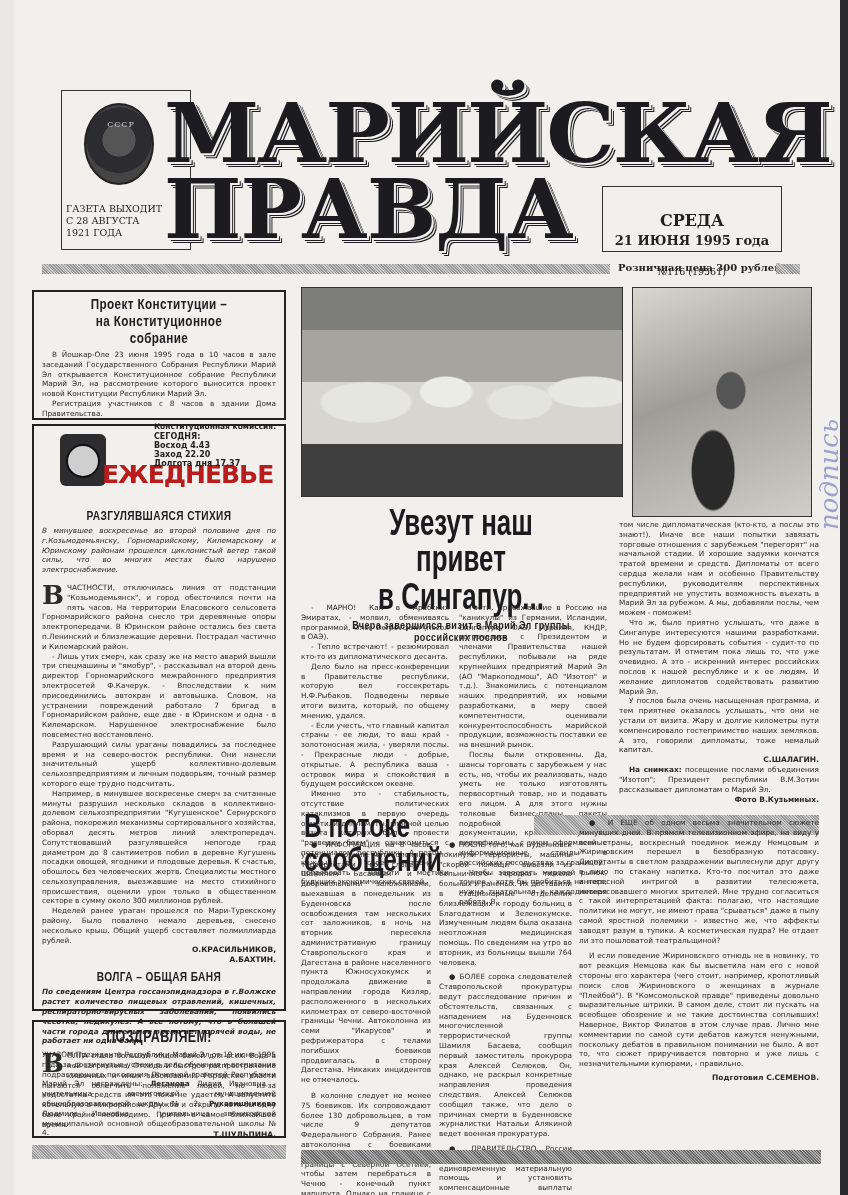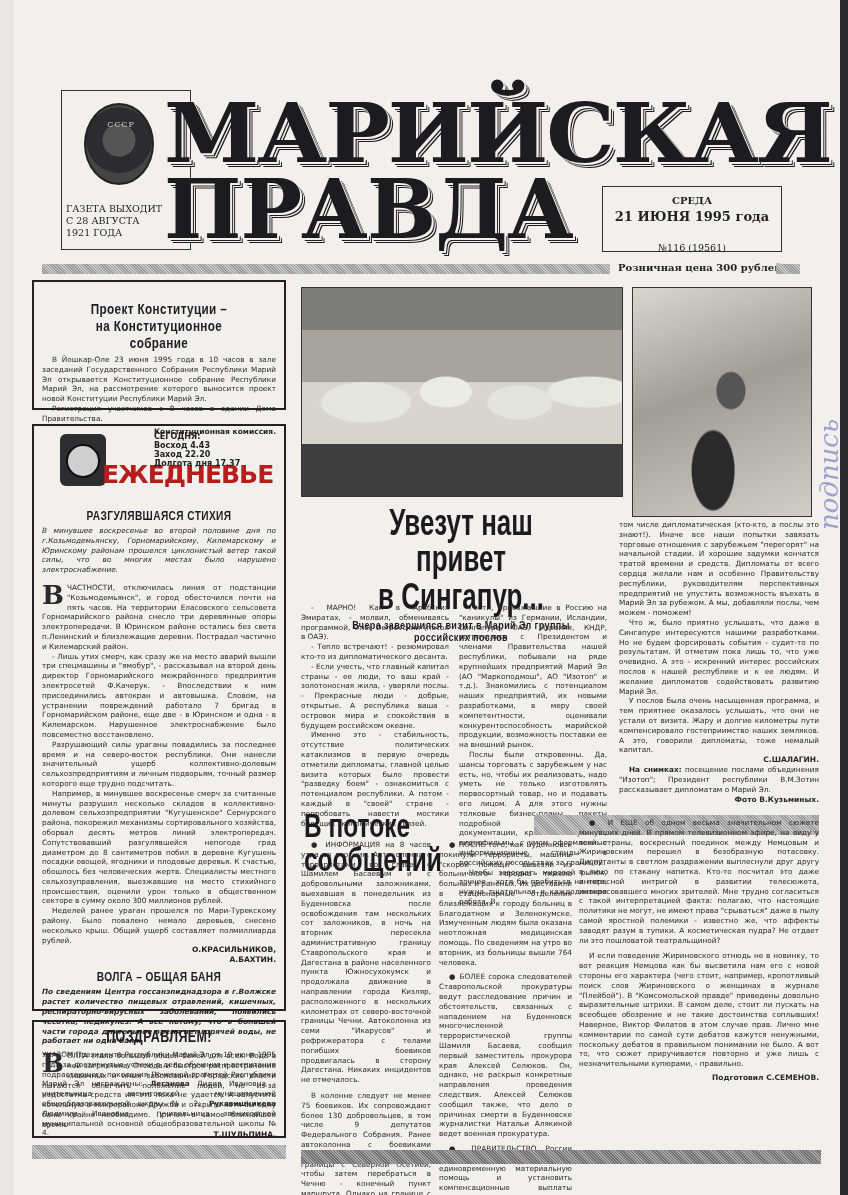--- a/index.html
+++ b/index.html
@@ -13,21 +13,21 @@
   
   .crest-box{position:absolute;left:28px;top:90px;width:130px;height:160px;border:1px solid #333;margin-left:19px;}
   .crest{position:absolute;left:22px;top:12px;width:70px;height:82px;border-radius:50%;background:radial-gradient(circle at 50% 45%,#555 0 30%,#2c2c30 31% 60%,#444 61%);border:2px solid #222}
   .crest-lbl{position:absolute;left:2px;top:15px;width:66px;text-align:center;color:#ccc;font-size:8px;font-family:"DejaVu Serif",serif;letter-spacing:1px}
   .since{position:absolute;left:4px;top:112px;font-family:"DejaVu Serif",serif;font-size:9.5px;line-height:12px;color:#222}
   .title{position:absolute;left:150px;top:92px;width:670px;font-family:"DejaVu Serif",serif;font-weight:bold;color:#1c1c20;line-height:1;letter-spacing:-2px;
          text-shadow:2px 2px 0 #f1f0ec,3px 3px 0 #1c1c20,4px 4px 0 #f1f0ec,5px 5px 0 #1c1c20;}
   .title .l1{display:block;font-size:82px;transform:scaleX(1.05);transform-origin:left}
   .title .l2{display:block;font-size:82px;margin-top:-6px;letter-spacing:-1px}
   .datebox{position:absolute;left:588px;top:186px;width:180px;height:66px;border:1px solid #333;text-align:center;font-family:"DejaVu Serif",serif;color:#222}
-  .datebox .d1{font-size:10px;margin-top:8px;font-weight:bold}
+  .datebox .d1{font-size:16px;margin-top:24px;font-weight:bold}
   .datebox .d2{font-size:13px;font-weight:bold;margin-top:3px}
   .datebox .d3{font-size:9.5px;margin-top:18px}
   .topbar{position:absolute;left:28px;top:264px;width:568px;height:10px}
   .price{position:absolute;left:604px;top:262px;font-family:"DejaVu Serif",serif;font-size:10px;font-weight:bold}
   .pricebar{position:absolute;left:762px;top:264px;width:24px;height:10px}
 
   
   .box{position:absolute;border:2px solid #222;}
   .hd{font-family:"Liberation Sans Narrow","Liberation Sans",sans-serif;font-weight:bold;text-align:center;color:#1e1e22;transform:scaleX(.78);transform-origin:center;letter-spacing:.5px}
   .txt{font-size:7.3px;line-height:9.8px;text-align:justify;color:#2a2a2a;font-family:"DejaVu Sans",sans-serif}
@@ -77,21 +77,21 @@
   <div class="datebox">
     <div class="d1">СРЕДА</div>
     <div class="d2">21 ИЮНЯ 1995 года</div>
     <div class="d3">№116 (19561)</div>
   </div>
 
   <div class="topbar shade"></div>
   <div class="price">Розничная цена 300 рублей</div>
   <div class="pricebar shade"></div>
 
-  <div class="box" style="left:18px;top:280px;width:254px;height:130px;padding:18px 8px">
+  <div class="box" style="left:18px;top:290px;width:254px;height:130px;padding:3px 8px">
     <div class="hd" style="font-size:15px;line-height:17px">Проект Конституции –</div>
     <div class="hd" style="font-size:15px;line-height:17px;margin-bottom:4px">на Конституционное собрание</div>
     <div class="txt">
       <p>В Йошкар-Оле 23 июня 1995 года в 10 часов в зале заседаний Государственного Собрания Республики Марий Эл открывается Конституционное собрание Республики Марий Эл, на рассмотрение которого выносится проект новой Конституции Республики Марий Эл.</p>
       <p>Регистрация участников с 8 часов в здании Дома Правительства.</p>
     </div>
     <div class="sign" style="margin-top:3px">Конституционная комиссия.</div>
   </div>
 
   <div class="box" style="left:18px;top:424px;width:254px;height:587px;padding:6px 8px">
@@ -143,20 +143,21 @@
   <div class="handwriting">подпись</div>
 
   <div class="col" style="left:287px;top:505px;width:320px">
     <div class="big-hd" style="font-size:36px">Увезут наш привет</div>
     <div class="big-hd" style="font-size:36px;margin-top:2px">в Сингапур...</div>
     <div class="hd" style="font-size:11px;margin-top:4px;transform:scaleX(.82)">Вчера завершился визит в Марий Эл группы российских послов</div>
   </div>
   <div class="col txt" style="left:287px;top:603px;width:148px">
     <p>- МАРНО! Как в Арабских Эмиратах, - молвил, обмениваясь программой, Олег Derpovский (посол в ОАЭ).</p>
     <p>- Тепло встречают! - резюмировал кто-то из дипломатического десанта.</p>
+    <p>Дело было на пресс-конференции в Правительстве республики, которую вел госсекретарь Н.Ф.Рыбаков. Подведены первые итоги визита, который, по общему мнению, удался.</p>
     <p>- Если учесть, что главный капитал страны - ее люди, то ваш край - золотоносная жила, - уверяли послы. - Прекрасные люди - добрые, открытые. А республика ваша - островок мира и спокойствия в будущем российском океане.</p>
     <p>Именно это - стабильность, отсутствие политических катаклизмов в первую очередь отметили дипломаты, главной целью визита которых было провести "разведку боем" - ознакомиться с потенциалом республики. А потом - каждый в "своей" стране - попробовать навести мостики будущих экономических связей.</p>
   </div>
   <div class="col txt" style="left:445px;top:603px;width:148px">
     <p>Гости, приезжавшие в Россию на "каникулы" из Германии, Исландии, Сингапура, ОАЭ, Израиля, КНДР, встречались с Президентом и членами Правительства нашей республики, побывали на ряде крупнейших предприятий Марий Эл (АО "Маркоподмош", АО "Изотоп" и т.д.). Знакомились с потенциалом наших предприятий, их новыми разработками, в меру своей компетентности, оценивали конкурентоспособность марийской продукции, возможность поставки ее на внешний рынок.</p>
     <p>Послы были откровенны. Да, шансы торговать с зарубежьем у нас есть, но, чтобы их реализовать, надо уметь не только изготовлять первосортный товар, но и подавать его лицом. А для этого нужны толковые бизнес-планы, пакеты подробной сопроводительной документации, красочные буклеты, видеофильмы, с умом оформленные информационные стенды в российских посольствах за границей.</p>
     <p>Чтобы завоевать мировой рынок, точнее - хотя бы пробиться на него, нужна тщательная и каждодневная работа. В</p>
   </div>
   <div class="col txt" style="left:605px;top:520px;width:200px">
     <p style="text-indent:0">том числе дипломатическая (кто-кто, а послы это знают!). Иначе все наши попытки завязать торговые отношения с зарубежьем "перегорят" на начальной стадии. И хорошие задумки кончатся тратой времени и средств. Дипломаты от всего сердца желали нам и особенно Правительству республики, руководителям перспективных предприятий не упустить возможность въехать в Марий Эл за рубежом. А мы, добавляли послы, чем можем - поможем!</p>

